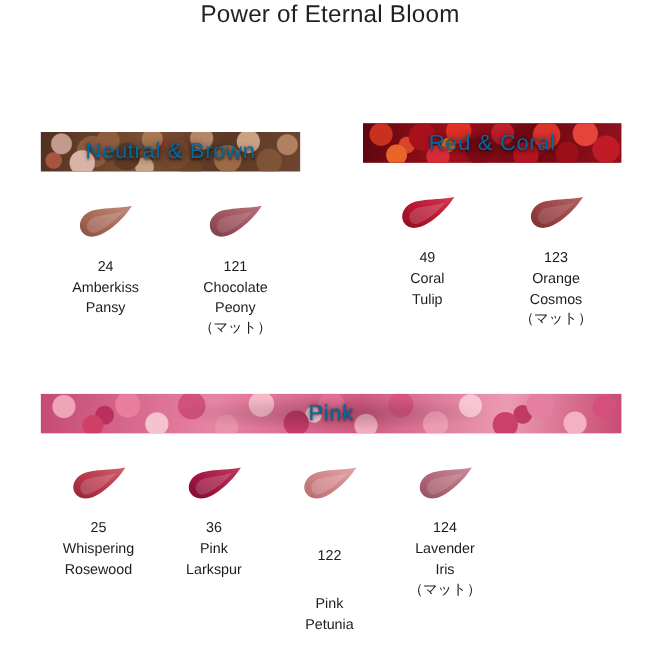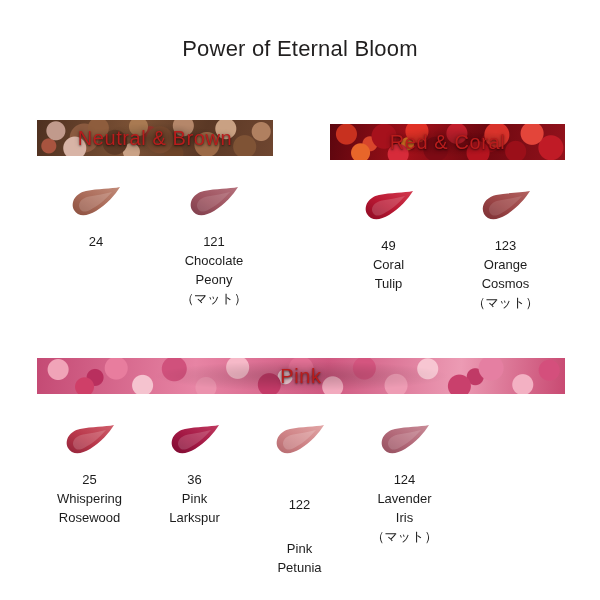--- a/index.html
+++ b/index.html
@@ -16,37 +16,36 @@
     position: relative;
   }
 
   #page-title {
     text-align: center;
     font-size: 22px;
     font-weight: 400;
     letter-spacing: 0.2px;
     color: #211f1f;
     margin: 0;
-    padding-top: 36px;
     line-height: 1.2;
   }
 
   
   .banner {
     position: relative;
     height: 36px;
     overflow: hidden;
     display: flex;
     align-items: center;
     justify-content: center;
   }
   .banner-label {
     position: relative;
     z-index: 3;
-    color: #b91c1c;
+    color: #0369a1;
     font-size: 20px;
     font-weight: 400;
     letter-spacing: 0.6px;
     text-shadow: 0 1px 2px rgba(0,0,0,.55), 0 0 5px rgba(0,0,0,.35);
     white-space: nowrap;
   }
   .banner-art {
     position: absolute;
     inset: 0;
     z-index: 1;
@@ -199,20 +198,22 @@
               <stop offset="0%" stop-color="#8b5040"></stop>
               <stop offset="45%" stop-color="#a96a58"></stop>
               <stop offset="100%" stop-color="#c28b79"></stop>
             </linearGradient>
           </defs>
           <path d="M14 52 C6 36 18 18 38 14 C62 9 88 10 106 6 C96 22 80 40 58 54 C40 65 22 66 14 52 Z" fill="url(#g24)"></path>
           <path d="M26 50 C20 40 28 28 44 25 C60 22 76 20 90 16 C78 30 62 44 46 52 C36 57 30 56 26 50 Z" fill="#ffffff" opacity="0.16"></path>
         </svg>
       </div>
       <div class="shade-code">24</div>
+      <div class="shade-name">Amberkiss
+Pansy</div>
 
     </div>
 
     <div class="shade" style="width:118px;">
       <div class="swatch-wrap">
         <svg class="swatch" viewBox="0 0 116 80">
           <defs>
             <linearGradient id="g121" x1="0" y1="1" x2="1" y2="0">
               <stop offset="0%" stop-color="#7e3e4c"></stop>
               <stop offset="45%" stop-color="#9e5460"></stop>
@@ -225,21 +226,21 @@
       </div>
       <div class="shade-code">121</div>
       <div class="shade-name">Chocolate
 Peony</div>
       <div class="shade-finish">（マット）</div>
     </div>
 
   </div>
 </div>
 
-<div class="group" style="left:330px; top:124px; width:235px;">
+<div class="group" style="left:330px; top:112px; width:235px;">
   <div class="banner">
     <div class="banner-art art-red"></div>
     <span class="banner-label">Red &amp; Coral</span>
   </div>
 
   <div class="shade-row" style="margin-top:22px;">
 
     <div class="shade" style="width:117px;">
       <div class="swatch-wrap">
         <svg class="swatch" viewBox="0 0 116 80">

